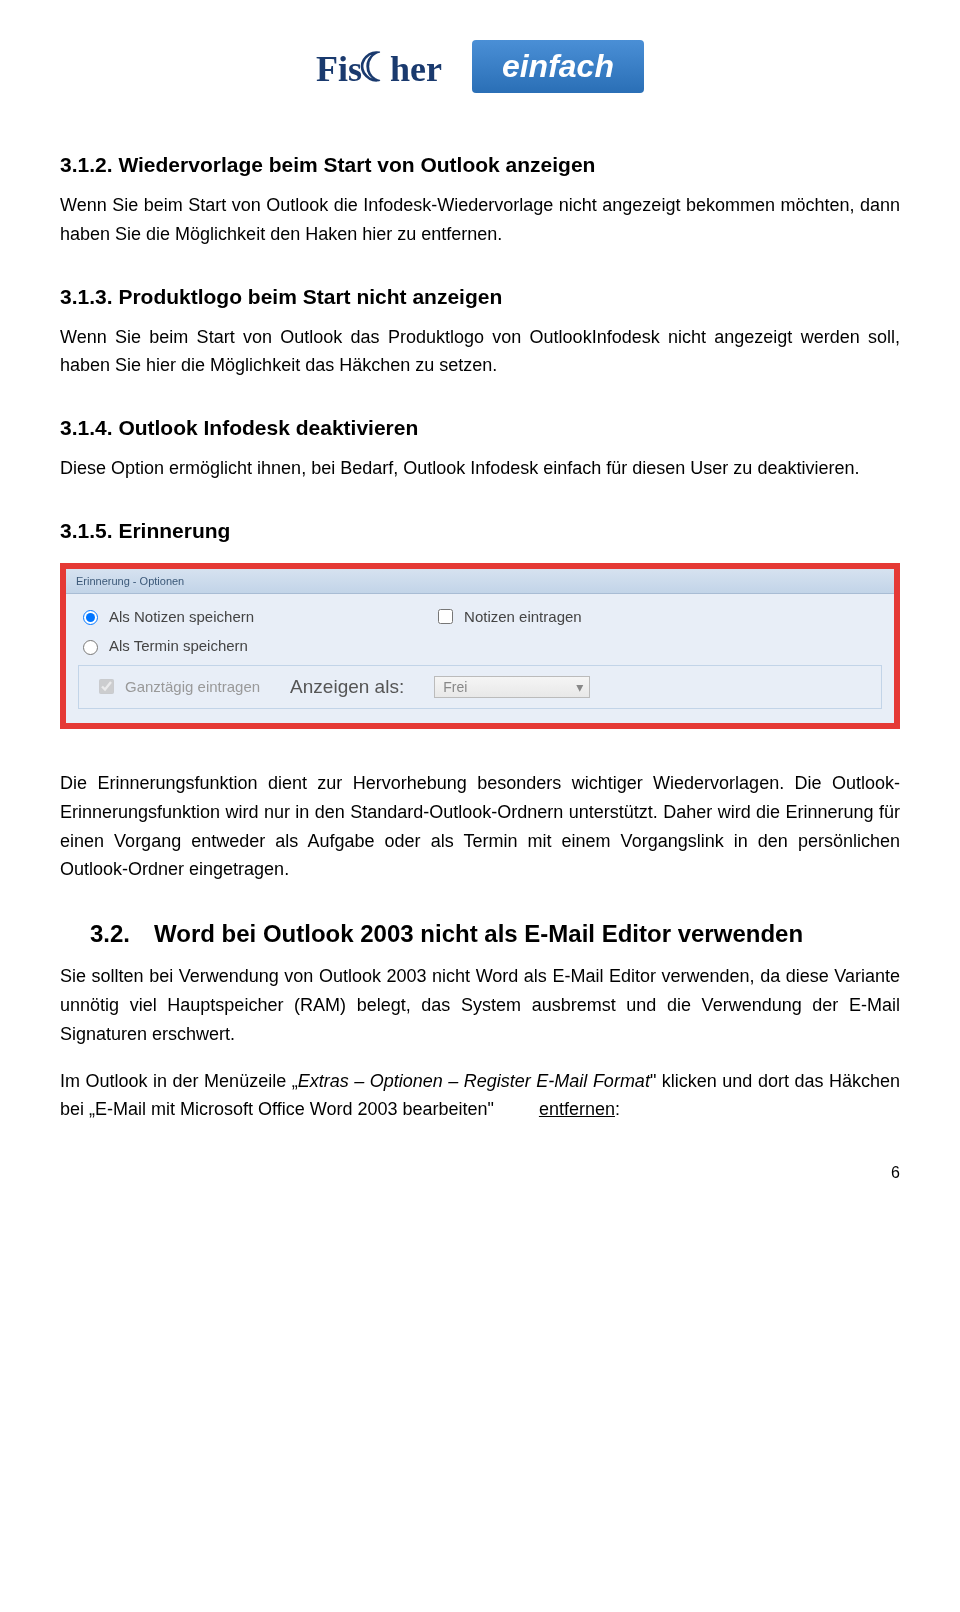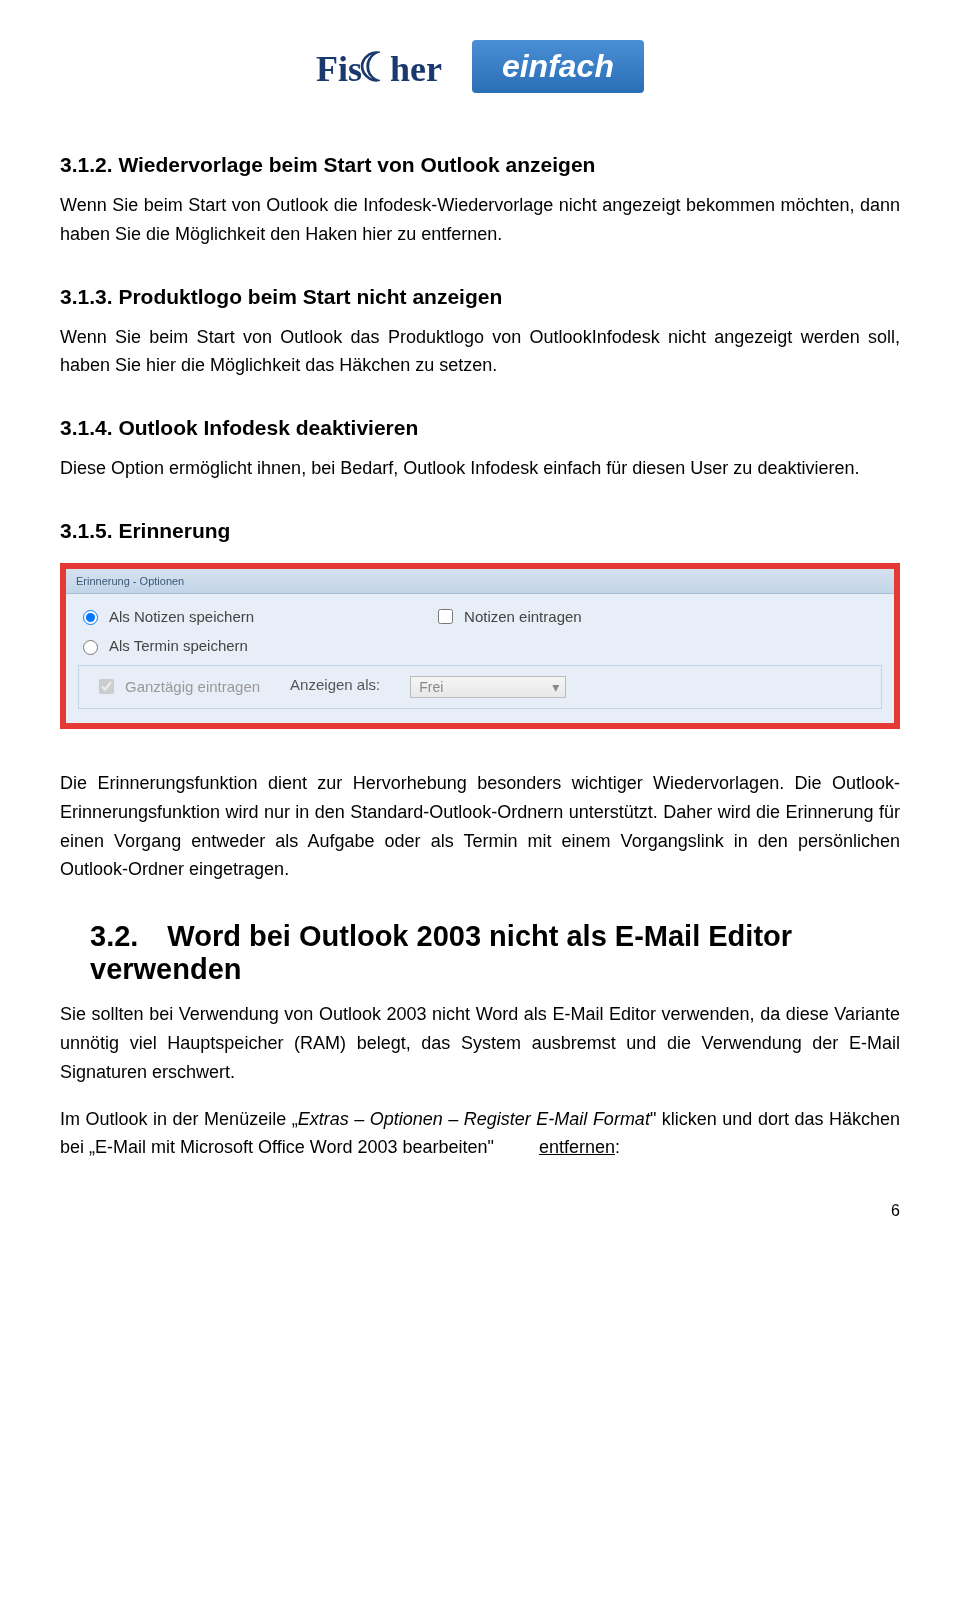--- a/index.html
+++ b/index.html
@@ -43,21 +43,21 @@
     border-radius: 4px;
     font-weight: bold;
   }
   h2.section {
     font-size: 21px;
     font-weight: bold;
     margin-top: 36px;
     margin-bottom: 14px;
   }
   h1.section-main {
-    font-size: 29px;
+    font-size: 24px;
     font-weight: bold;
     margin-top: 36px;
     margin-bottom: 14px;
     margin-left: 30px;
   }
   p.body {
     font-size: 18px;
     line-height: 1.6;
     text-align: justify;
     margin: 0 0 18px 0;
@@ -170,21 +170,21 @@
         <label class="radio-group">
           <input type="radio" name="sp" style="">
           <span>Als Termin speichern</span>
         </label>
       </div>
       <div class="sub-row">
         <label class="checkbox-group disabled">
           <input type="checkbox" checked="" disabled="" style="">
           <span>Ganztägig eintragen</span>
         </label>
-        <span style="font-size:15px;color:#555;">Anzeigen als:</span>
+        <span style="font-size:19px;color:#555;">Anzeigen als:</span>
         <span class="select-field">Frei</span>
       </div>
     </div>
   </div>
 
   <p class="body">Die Erinnerungsfunktion dient zur Hervorhebung besonders wichtiger Wiedervorlagen. Die Outlook-Erinnerungsfunktion wird nur in den Standard-Outlook-Ordnern unterstützt. Daher wird die Erinnerung für einen Vorgang entweder als Aufgabe oder als Termin mit einem Vorgangslink in den persönlichen Outlook-Ordner eingetragen.</p>
 
   <h1 class="section-main">3.2. Word bei Outlook 2003 nicht als E-Mail Editor verwenden</h1>
   <p class="body">Sie sollten bei Verwendung von Outlook 2003 nicht Word als E-Mail Editor verwenden, da diese Variante unnötig viel Hauptspeicher (RAM) belegt, das System ausbremst und die Verwendung der E-Mail Signaturen erschwert.</p>
   <p class="body">

